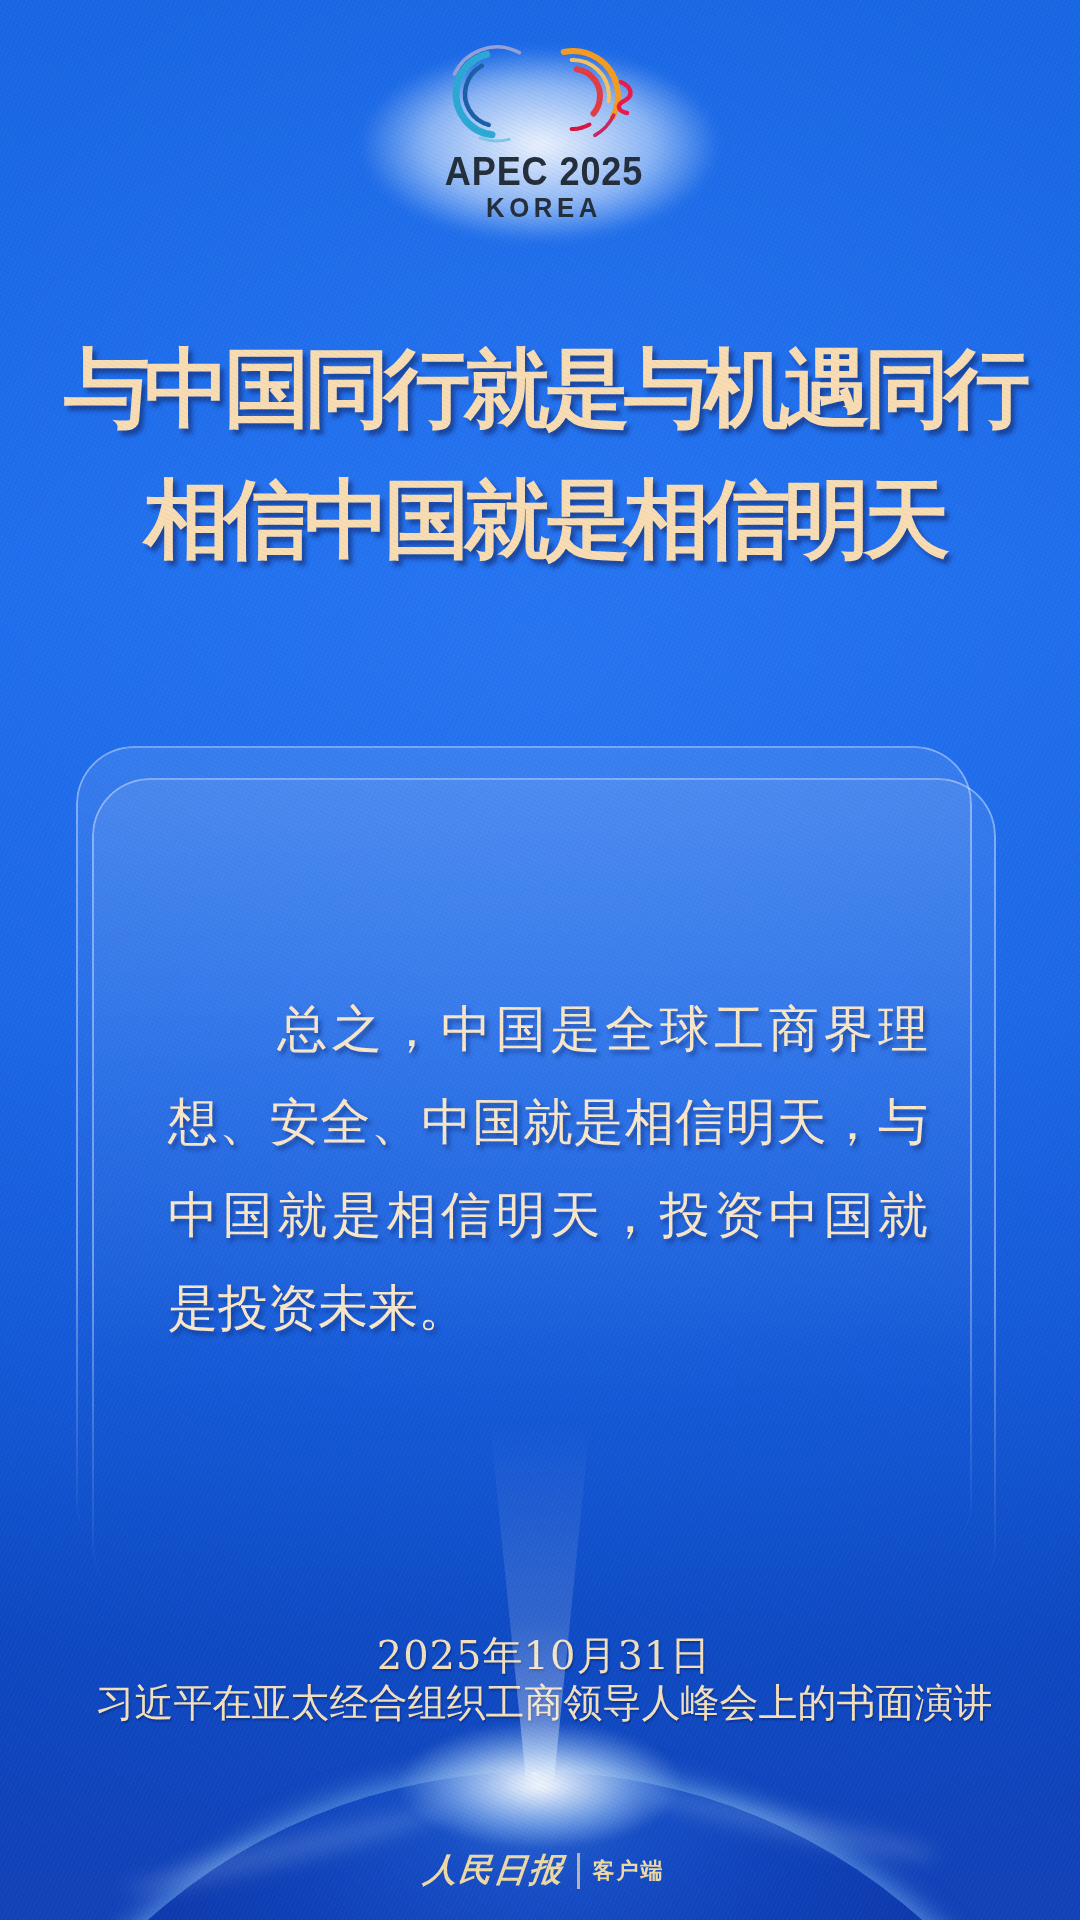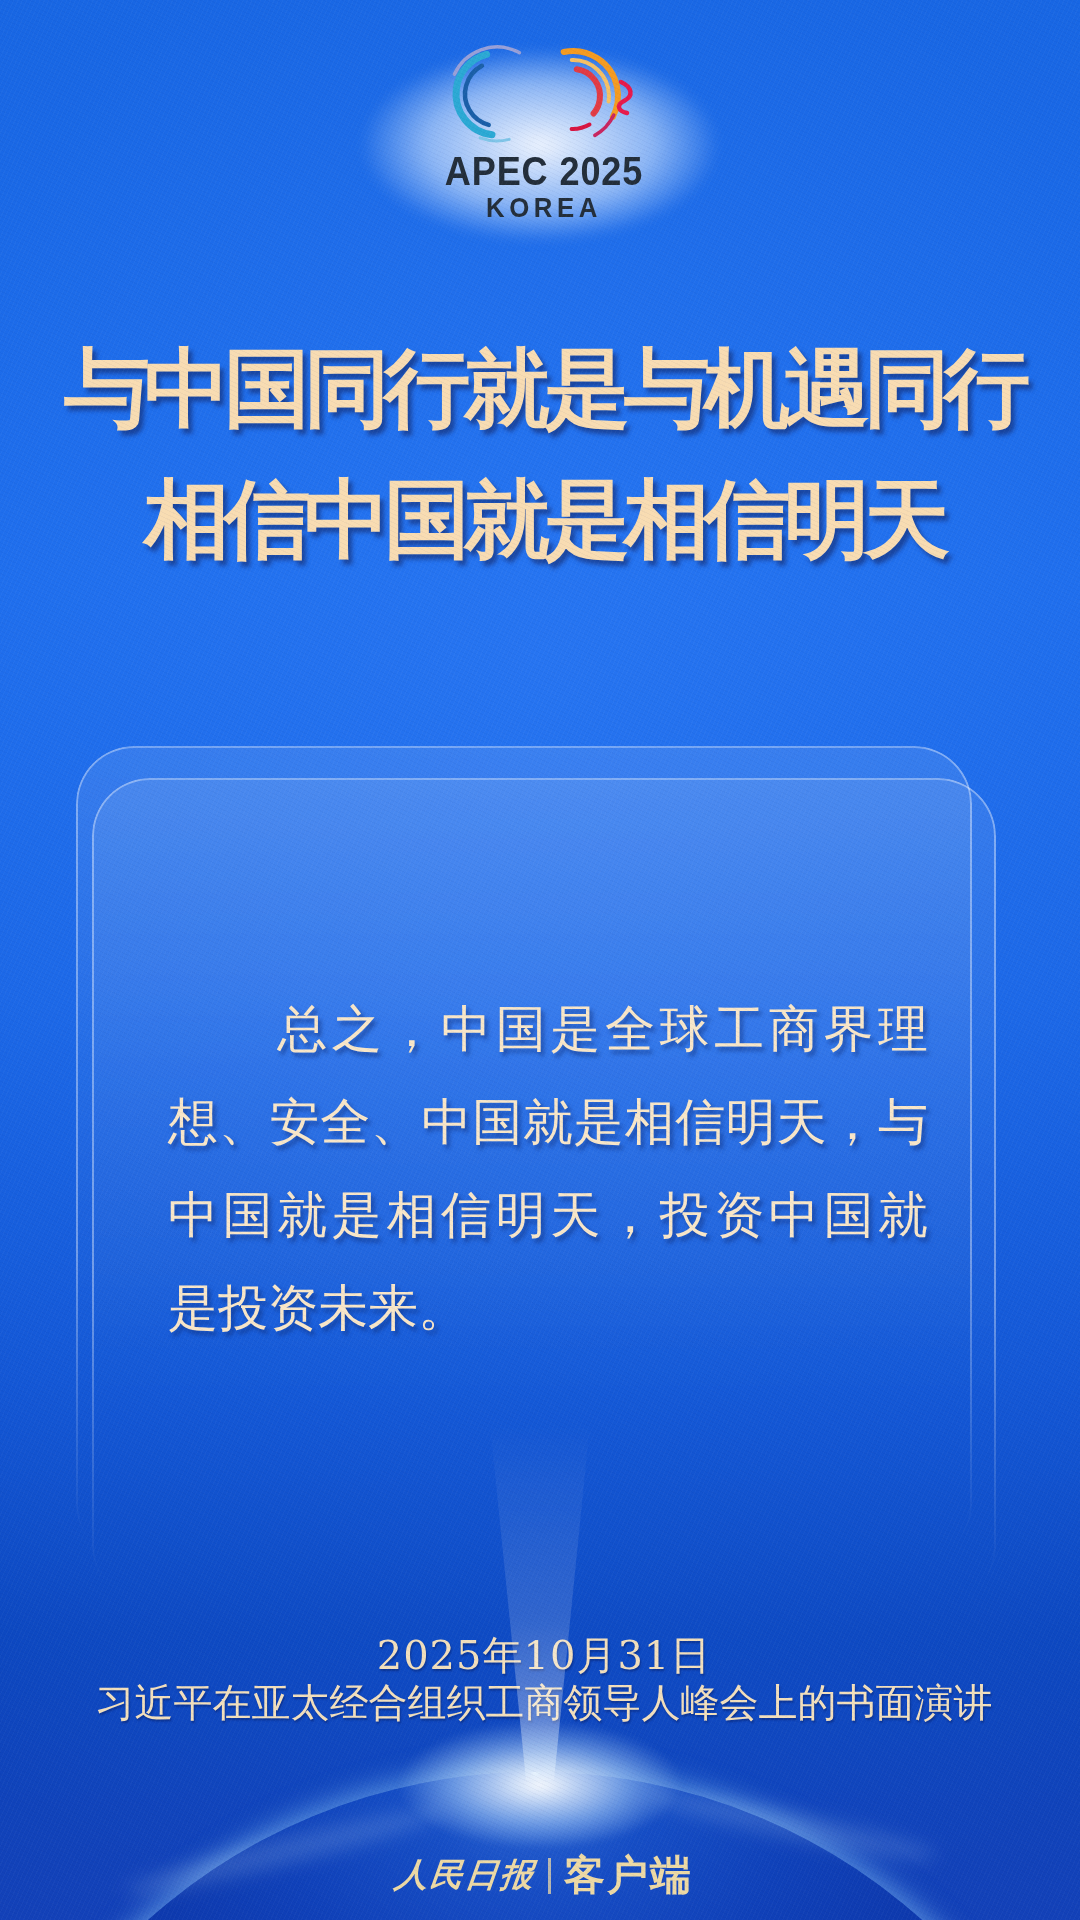--- a/index.html
+++ b/index.html
@@ -118,21 +118,21 @@
     display:flex;align-items:center;justify-content:center;gap:13px;
   }
   .brand-name{
     font-family:"DejaVu Serif","Liberation Serif",serif;
     font-style:italic;font-weight:700;
     font-size:33px;color:#EDD9A4;letter-spacing:2px;
     transform:skewX(-6deg);
   }
   .brand-divider{width:3px;height:36px;background:rgba(238,218,166,.75);}
   .client-name{
-    font-size:41px;font-weight:700;color:#EDD9A4;letter-spacing:2px;
+    font-size:22px;font-weight:700;color:#EDD9A4;letter-spacing:2px;
   }
 </style>
 </head>
 <body>
 
 <div class="poster">
 
   <div class="logo-glow"></div>
 
   <svg class="logo-mark" viewBox="0 0 230 130" aria-hidden="true">

